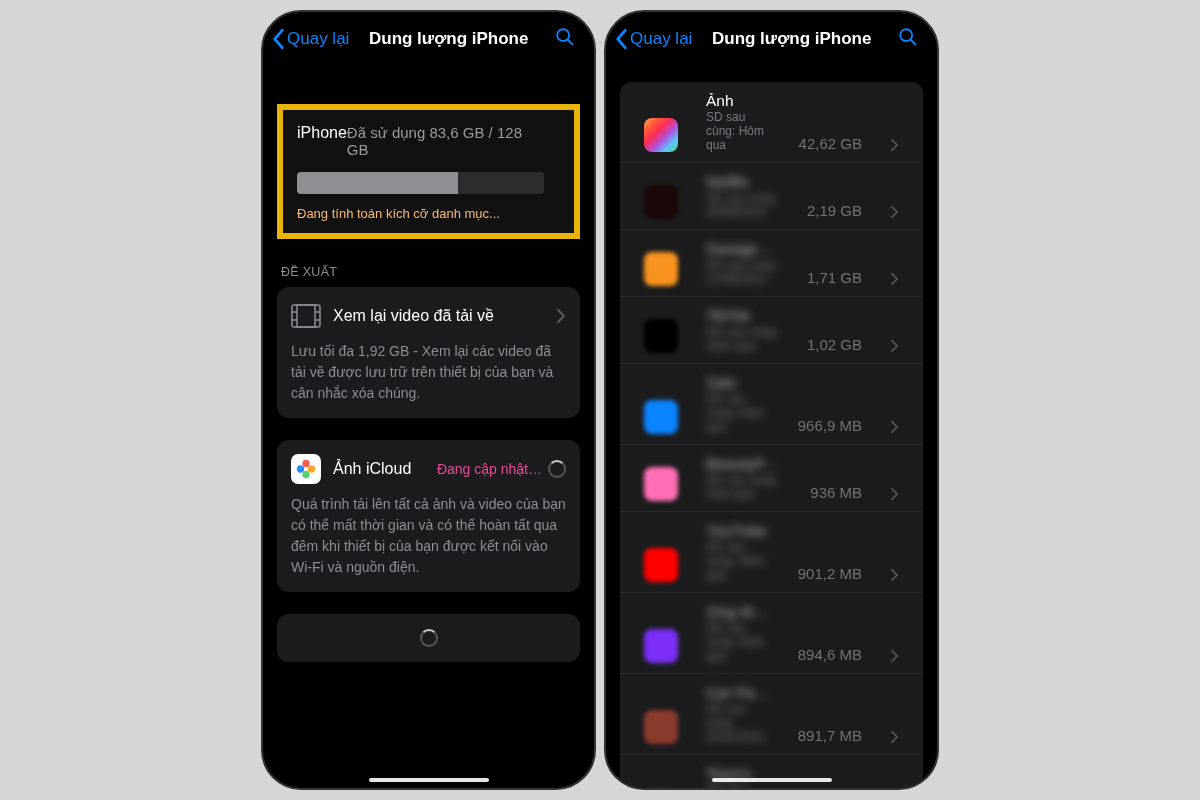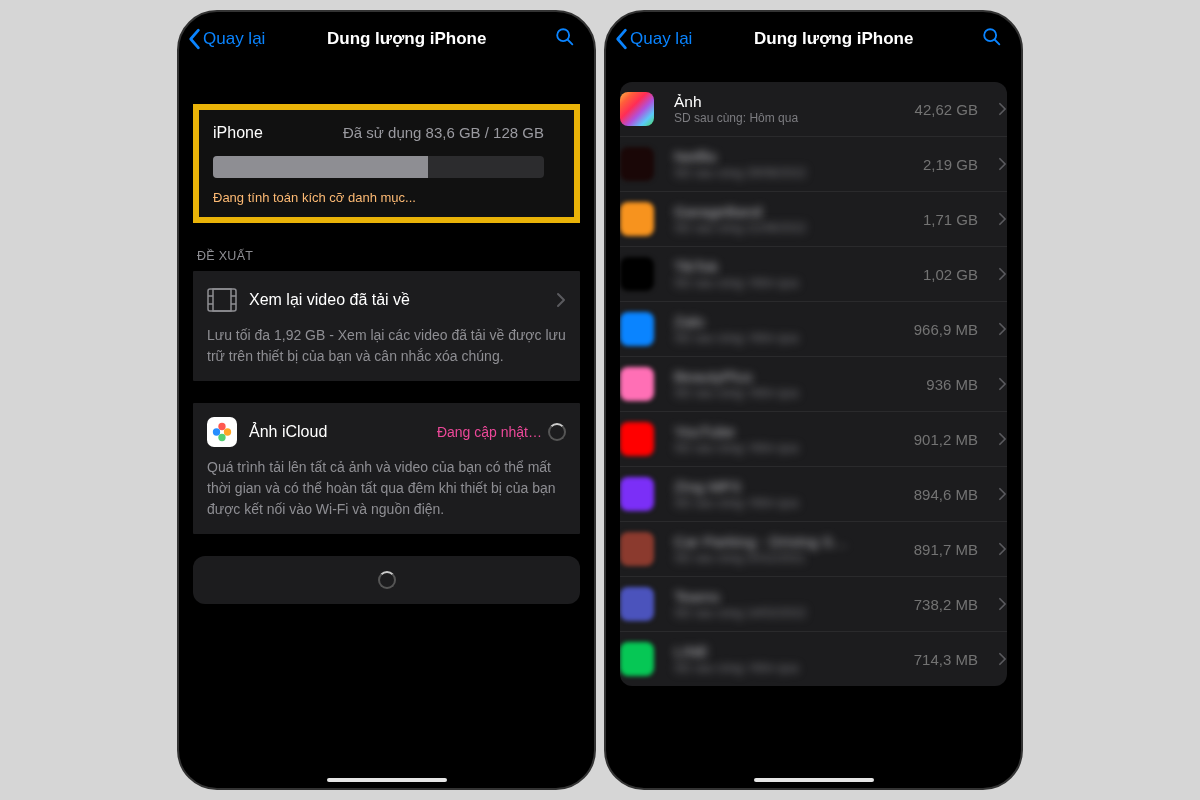--- a/index.html
+++ b/index.html
@@ -8,21 +8,21 @@
     font-family: -apple-system, "Helvetica Neue", Arial, sans-serif;
     width: 1200px;
     height: 800px;
     overflow: hidden;
     display: flex;
     justify-content: center;
     align-items: center;
     gap: 8px;
   }
   .phone {
-    width: 419px;
+    width: 335px;
     height: 780px;
     background: #000;
     border-radius: 40px;
     border: 2px solid #333;
     overflow: hidden;
     position: relative;
     display: flex;
     flex-direction: column;
   }
   .navbar {
@@ -80,21 +80,21 @@
 
   .section-label {
     color: #8e8e93;
     font-size: 12.5px;
     letter-spacing: 0.3px;
     margin: 26px 4px 8px 4px;
   }
 
   .card {
     background: #1c1c1e;
-    border-radius: 1px;
+    border-radius: 12px;
     padding: 14px;
     margin-bottom: 22px;
   }
   .card-head {
     display: flex;
     align-items: center;
     gap: 12px;
     margin-bottom: 10px;
   }
   .card-icon {
@@ -120,22 +120,22 @@
   }
   .load-card {
     background:#1c1c1e; border-radius:12px; height:48px;
     display:flex;align-items:center;justify-content:center;
     margin-top: 10px;
   }
 
   
   .app-list { background:#1c1c1e; border-radius:12px; margin-top: 18px; overflow:hidden;}
   .app-row {
-    display:flex; align-items:center; gap:20px;
-    padding: 10px 0;
+    display:flex; align-items:flex-end; gap:28px;
+    padding: 10px 24px;
     border-bottom: 0.5px solid #2a2a2c;
     cursor:pointer;
   }
   .app-row:last-child { border-bottom:none; }
   .app-ico { width:34px; height:34px; border-radius:8px; flex:none;}
   .app-info { flex:1; min-width:0; }
   .app-name { color:#fff; font-size:15.5px; white-space:nowrap; overflow:hidden; text-overflow:ellipsis;}
   .app-name.blur { filter: blur(4px); color:#bcbcc0;}
   .app-sub { color:#7c7c80; font-size:12px; }
   .app-sub.blur { filter: blur(4px); }

